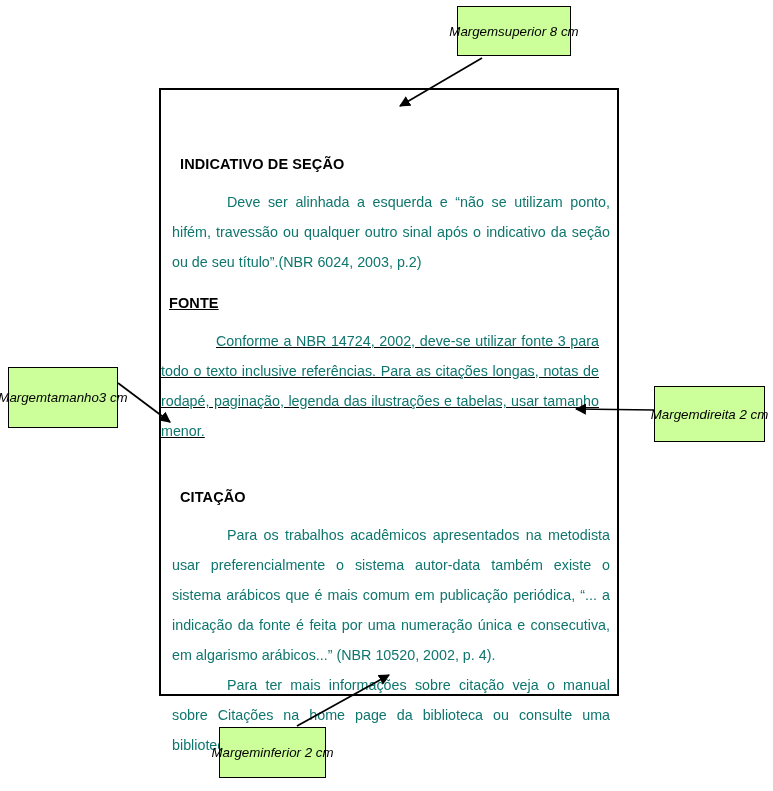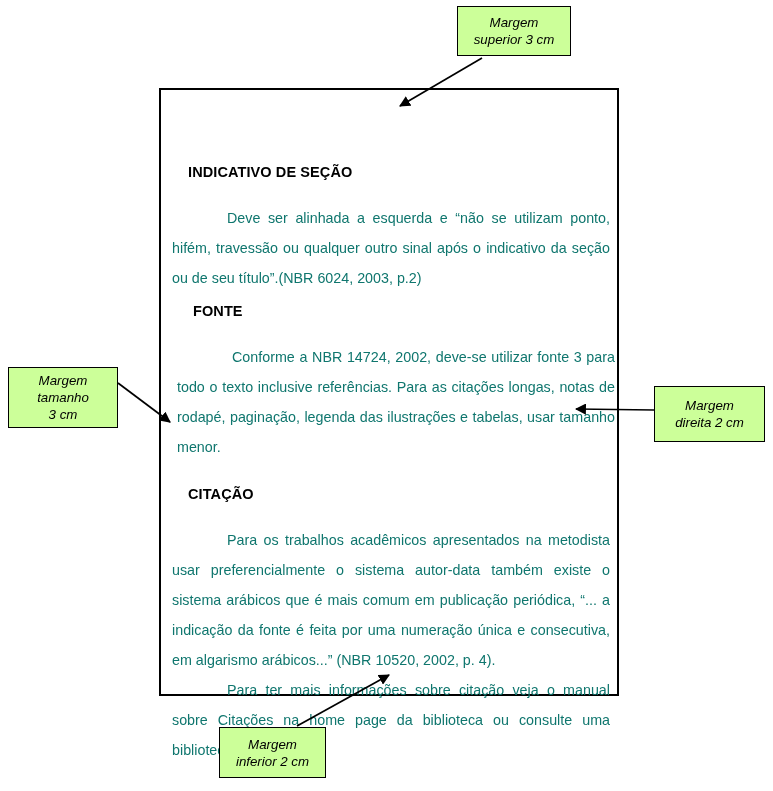--- a/index.html
+++ b/index.html
@@ -32,55 +32,55 @@
 
   .section {
     margin: 0;
     padding: 0;
   }
   .sec-heading {
     font-size: 14.5px;
     font-weight: bold;
     color: #000000;
     line-height: 30px;
-    margin: 16px;
+    margin: 8px;
     letter-spacing: 0.1px;
   }
   .body-par {
     font-size: 14.3px;
     line-height: 30px;
     color: #0f766e;
     text-align: justify;
     text-indent: 55px;
     margin: 0;
     -webkit-hyphens: none;
     hyphens: none;
   }
   .body-par b {
     font-weight: normal;
   }
 
   
   #sec-indicativo { position: absolute; top: 51px;  left: 11px; width: 438px; }
-  #sec-fonte      { position: absolute; top: 190px; left: 16px; width: 438px; }
-  #sec-citacao    { position: absolute; top: 373px; left: 11px; width: 438px; }
+  #sec-fonte      { position: absolute; top: 190px; left: 0; width: 438px; text-decoration: underline; }
+  #sec-citacao    { position: absolute; top: 384px; left: 11px; width: 438px; }
 
   
   .callout {
     position: absolute;
     background: #ccff99;
     border: 1px solid #000000;
     box-sizing: border-box;
     font-style: italic;
     font-size: 13.3px;
     line-height: 17px;
     color: #000000;
     text-align: center;
     display: flex;
-    flex-direction: column;
+    flex-direction: row;
     align-items: center;
     justify-content: center;
   }
   .callout span { display: block; white-space: nowrap; }
 
   #callout-top    { left: 457px; top: 6px;   width: 114px; height: 50px; }
   #callout-left   { left: 8px;   top: 367px; width: 110px; height: 61px; }
   #callout-right  { left: 654px; top: 386px; width: 111px; height: 56px; }
   #callout-bottom { left: 219px; top: 727px; width: 107px; height: 51px; }
 
@@ -125,21 +125,21 @@
       </marker>
     </defs>
     <line x1="482" y1="58" x2="400" y2="106" stroke="#000000" stroke-width="1.7" marker-end="url(#ah)"></line>
     <line x1="118" y1="383" x2="170" y2="422" stroke="#000000" stroke-width="1.7" marker-end="url(#ah)"></line>
     <line x1="654" y1="410" x2="576" y2="409" stroke="#000000" stroke-width="1.7" marker-end="url(#ah)"></line>
     <line x1="297" y1="726" x2="389" y2="675" stroke="#000000" stroke-width="1.7" marker-end="url(#ah)"></line>
   </svg>
 
   <div id="callout-top" class="callout">
     <span>Margem</span>
-    <span>superior 3 cm</span>
+    <span>superior 8 cm</span>
   </div>
 
   <div id="callout-left" class="callout">
     <span>Margem</span>
     <span>tamanho</span>
     <span>3 cm</span>
   </div>
 
   <div id="callout-right" class="callout">
     <span>Margem</span>

